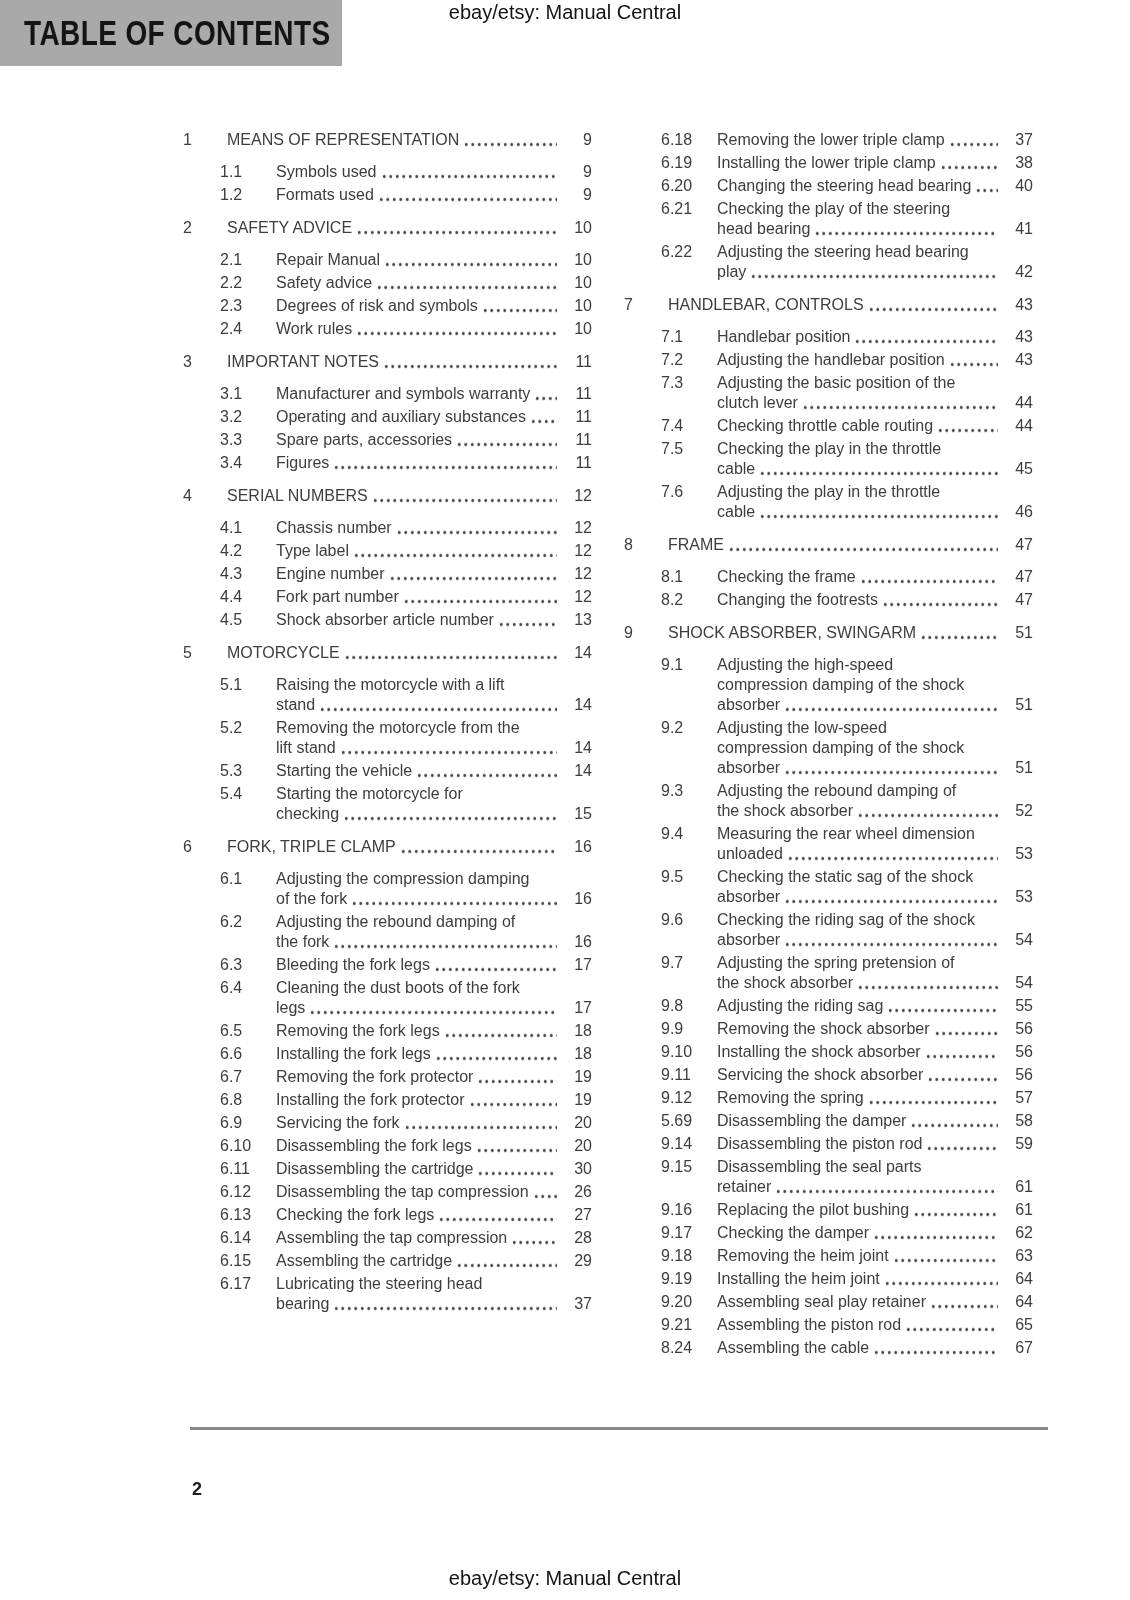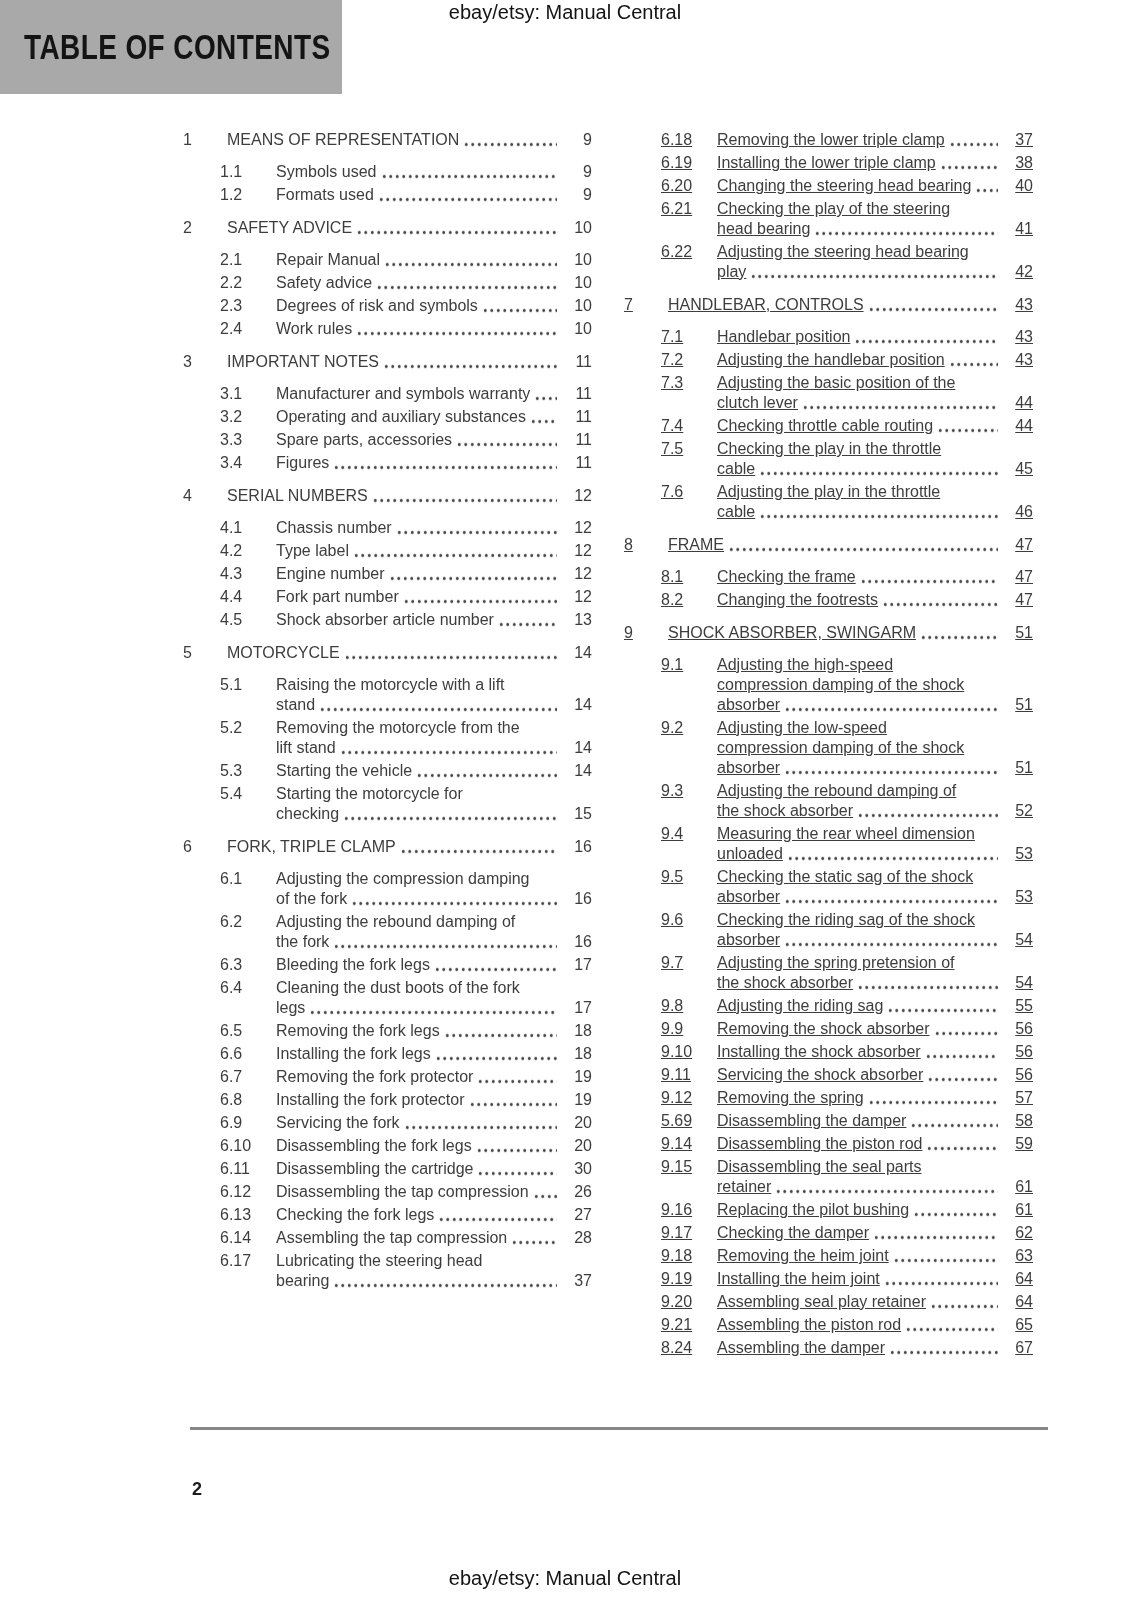--- a/index.html
+++ b/index.html
@@ -5,21 +5,21 @@
   html, body { margin: 0; padding: 0; background: #ffffff; }
   body {
     width: 1130px; height: 1600px; position: relative;
     font-family: "Liberation Sans", sans-serif;
     color: #3d3d3d;
   }
 
   
   .title-box {
     position: absolute; left: 0; top: 0;
-    width: 342px; height: 94px;
+    width: 342px; height: 66px;
     background: #a9a9a9;
     display: flex; align-items: center;
   }
   .title-box .label {
     font-weight: 700; font-size: 35px; color: #141414;
     padding-left: 30px; white-space: nowrap;
     transform: scaleX(0.80); transform-origin: 0 50%;
     letter-spacing: 0.5px;
   }
 
@@ -32,21 +32,21 @@
     position: absolute; top: 1567px; left: 0; width: 100%;
     text-align: center; font-size: 20px; color: #141414;
   }
 
   
   .col {
     position: absolute; top: 130px; width: 409px;
     font-size: 16px; line-height: 20px;
   }
   .col-left  { left: 183px; }
-  .col-right { left: 624px; text-decoration: underline; }
+  .col-right { left: 624px; }
 
   .entry { display: flex; margin-bottom: 3px; }
   .entry .no  { flex: 0 0 44px; }
   .entry.lvl2 { margin-left: 37px; }
   .entry.lvl2 .no { flex: 0 0 56px; }
   .entry.lvl1 { margin-top: 13px; margin-bottom: 12px; }
   .col .entry:first-child { margin-top: 0; }
 
   .mid { flex: 1 1 auto; min-width: 0; display: block; }
   .line { display: block; white-space: nowrap; }
@@ -473,20 +473,30 @@
       <span class="no">6.14</span>
       <span class="mid">
         <span class="lastline">
           <span class="t">Assembling the tap compression</span>
           <span class="dots"></span>
         </span>
       </span>
       <span class="pg">28</span>
     </div>
     <div class="entry lvl2">
+      <span class="no">6.15</span>
+      <span class="mid">
+        <span class="lastline">
+          <span class="t">Assembling the cartridge</span>
+          <span class="dots"></span>
+        </span>
+      </span>
+      <span class="pg">29</span>
+    </div>
+    <div class="entry lvl2">
       <span class="no">6.17</span>
       <span class="mid">
         <span class="line">Lubricating the steering head</span>
         <span class="lastline">
           <span class="t">bearing</span>
           <span class="dots"></span>
         </span>
       </span>
       <span class="pg">37</span>
     </div>
@@ -874,21 +884,21 @@
           <span class="t">Assembling the piston rod</span>
           <span class="dots"></span>
         </span>
       </span>
       <span class="pg">65</span>
     </div>
     <div class="entry lvl2">
       <span class="no">8.24</span>
       <span class="mid">
         <span class="lastline">
-          <span class="t">Assembling the damper</span>
+          <span class="t">Assembling the cable</span>
           <span class="dots"></span>
         </span>
       </span>
       <span class="pg">67</span>
     </div>
   </div>
 
 <div class="rule"></div>
 <div class="page-number">2</div>
 <div class="footer-center">ebay/etsy: Manual Central</div>

